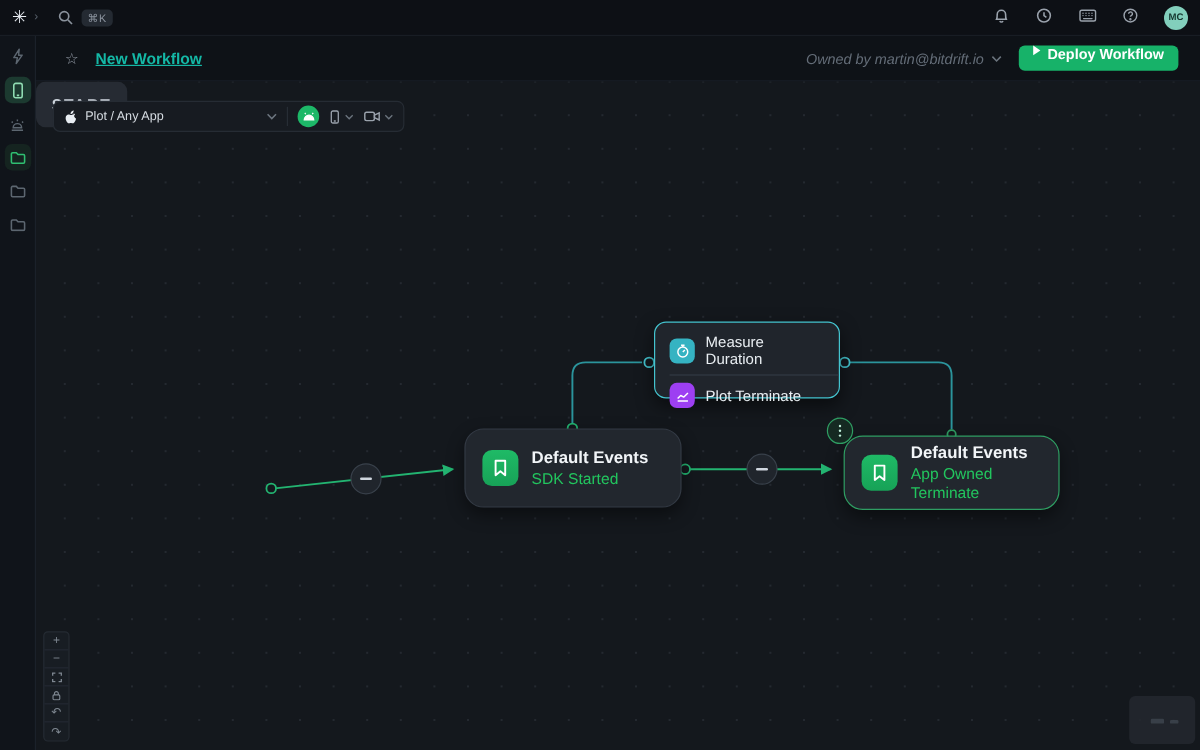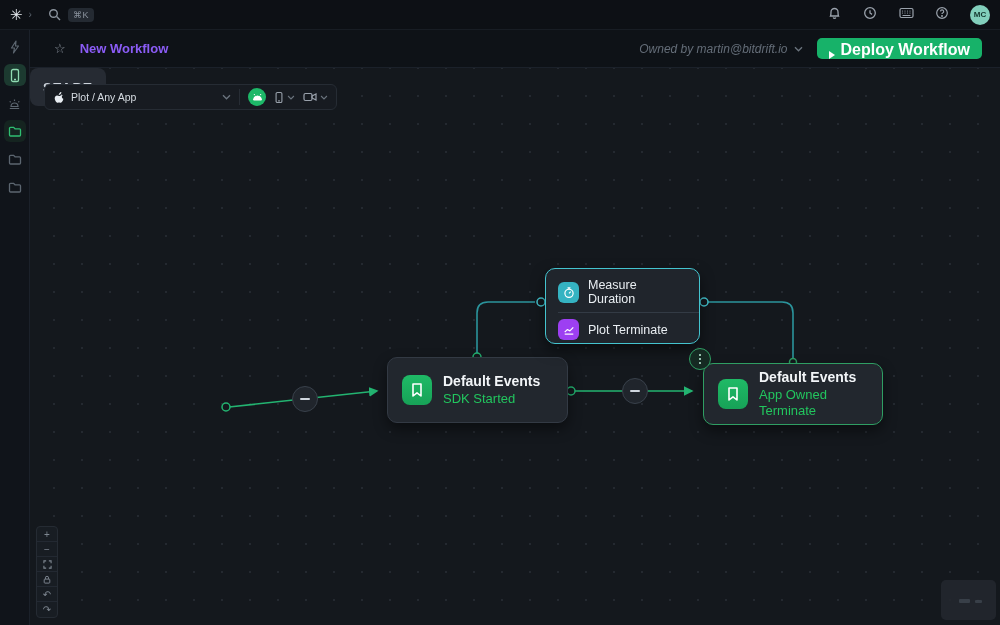--- a/index.html
+++ b/index.html
@@ -22,53 +22,53 @@
   .sidebar { width:30px; background:#10141a; border-right:1px solid #1b212a; display:flex; flex-direction:column; align-items:center; padding-top:6px; gap:6px; flex:0 0 30px; }
   .sb-item { width:22px; height:22px; border-radius:6px; display:flex; align-items:center; justify-content:center; color:#5c6670; cursor:pointer; }
   .sb-item.active-device { background:#1c3a30; color:#8fdcb2; }
   .sb-item.active-folder { background:#152420; color:#2fbf71; }
 
   .main-col { flex:1; display:flex; flex-direction:column; min-width:0; }
 
   
   .header { height:38px; background:#0e1217; border-bottom:1px solid #1b212a; display:flex; align-items:center; padding:0 18px 0 24px; flex:0 0 38px; }
   .star { color:#8b939e; font-size:13px; margin-right:14px; cursor:pointer; }
-  .page-title { color:#8b5cf6; font-size:13px; font-weight:bold; }
+  .page-title { color:#14b8a6; font-size:13px; font-weight:bold;text-decoration:underline; }
   .header-right { margin-left:auto; display:flex; align-items:center; gap:14px; }
   .owner { color:#646d78; font-size:12px; font-style:italic; display:flex; align-items:center; gap:6px; cursor:pointer; }
-  .deploy-btn { background:#17b269; color:#ffffff; border:none; font-family:inherit; font-size:16px; font-weight:bold; border-radius:5px; height:21px; padding:0 12px; display:flex; align-items:flex-end; gap:6px; cursor:pointer; }
+  .deploy-btn { background:#17b269; color:#ffffff; border:none; font-family:inherit; font-size:12px; font-weight:bold; border-radius:5px; height:21px; padding:0 12px; display:flex; align-items:flex-start; gap:6px; cursor:pointer; }
   .play { width:0; height:0; border-left:6px solid #ffffff; border-top:4px solid transparent; border-bottom:4px solid transparent; }
 
   
   .canvas { position:relative; flex:1; background-color:#14181d;
     background-image: radial-gradient(#242930 1.2px, transparent 1.3px);
     background-size:28px 28px; background-position:10px 14px; overflow:hidden; }
   .edges { position:absolute; inset:0; width:100%; height:100%; }
 
   
   .flow-toolbar { position:absolute; left:14px; top:16px; height:26px; background:#171b21; border:1px solid #262c34; border-radius:6px; display:flex; align-items:center; padding:0 8px; gap:8px; }
   .app-select { display:flex; align-items:center; gap:7px; width:178px; cursor:pointer; }
   .app-select-label { color:#d5dbe1; font-size:10.5px; }
   .chev { color:#6b747e; }
   .vdiv { width:1px; height:16px; background:#272d35; }
   .round-btn { width:18px; height:18px; border-radius:50%; background:#1db868; display:flex; align-items:center; justify-content:center; cursor:pointer; color:#eafff3; }
   .tool-group { display:flex; align-items:center; gap:3px; color:#9aa2ac; cursor:pointer; }
 
   
-  .node { position:absolute; background:#22272e; border:1px solid #333a44; border-radius:10px; box-shadow:0 6px 14px rgba(0,0,0,.45); }
+  .node { position:absolute; background:#22272e; border:1px solid #333a44; border-radius:16px; box-shadow:0 6px 14px rgba(0,0,0,.45); }
   .start-node { left:117px; top:321px; width:76px; height:38px; background:#262b33; border-color:#3a414b; border-radius:8px; display:flex; align-items:center; justify-content:center; color:#ccd3db; font-size:13px; font-weight:bold; letter-spacing:1.5px; cursor:grab; }
   .event-node { display:flex; align-items:center; gap:11px; padding:0 14px; cursor:grab; }
   .sdk-node { left:357px; top:289px; width:181px; height:66px; }
   .term-node { left:673px; top:295px; width:180px; height:62px; border-color:#2f9e63; }
   .icon-tile { width:30px; height:30px; border-radius:8px; display:flex; align-items:center; justify-content:center; flex:0 0 30px; }
   .tile-green { background:linear-gradient(180deg,#1fba66,#17a257); color:#ffffff; }
   .node-title { color:#f2f5f8; font-size:14px; font-weight:bold; line-height:1.35; }
   .node-sub { color:#22c55e; font-size:13px; line-height:1.3; }
 
-  .menu-node { left:515px; top:200px; width:155px; height:76px; background:#20252c; border:1px solid #44c4cf; border-radius:10px; box-shadow:0 6px 14px rgba(0,0,0,.5); position:absolute; padding:6px 0; cursor:grab; }
+  .menu-node { left:515px; top:200px; width:155px; height:64px; background:#20252c; border:1px solid #44c4cf; border-radius:10px; box-shadow:0 6px 14px rgba(0,0,0,.5); position:absolute; padding:6px 0; cursor:grab; }
   .menu-row { display:flex; align-items:center; gap:9px; padding:3px 12px; cursor:pointer; }
   .menu-tile { width:21px; height:21px; border-radius:6px; display:flex; align-items:center; justify-content:center; flex:0 0 21px; color:#ffffff; }
   .tile-teal { background:#35b3c2; }
   .tile-purple { background:#9d3ff2; }
   .menu-label { color:#e9eef2; font-size:12.5px; }
   .menu-div { height:1px; background:#333b45; margin:3px 0 3px 12px; }
 
   .edge-btn { position:absolute; width:26px; height:26px; border-radius:50%; background:#20252c; border:1px solid #39414b; display:flex; align-items:center; justify-content:center; cursor:pointer; }
   .minus-glyph { width:10px; height:2px; background:#cfd6de; border-radius:1px; }
   .kebab-btn { position:absolute; left:659px; top:280px; width:22px; height:22px; border-radius:50%; background:#152a22; border:1px solid #2f9e63; display:flex; flex-direction:column; align-items:center; justify-content:center; gap:2px; cursor:pointer; }

